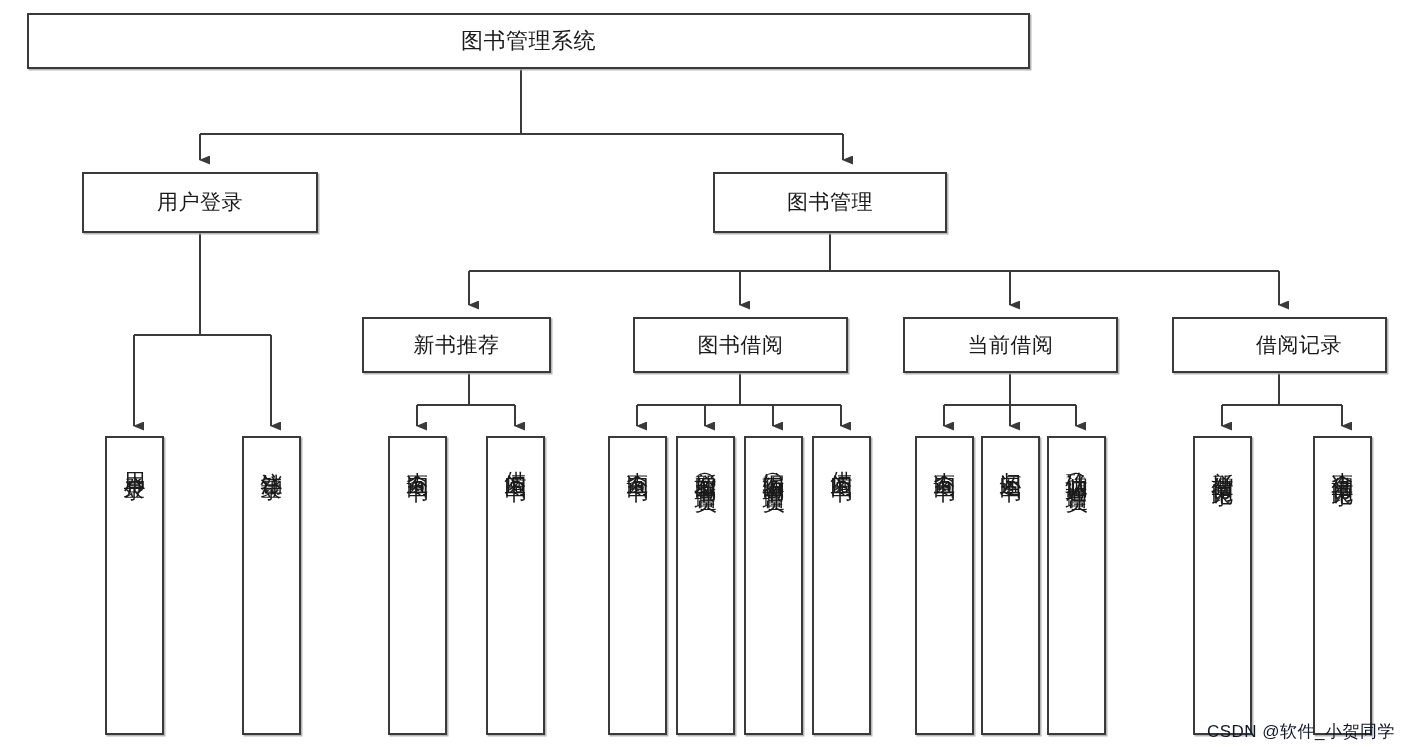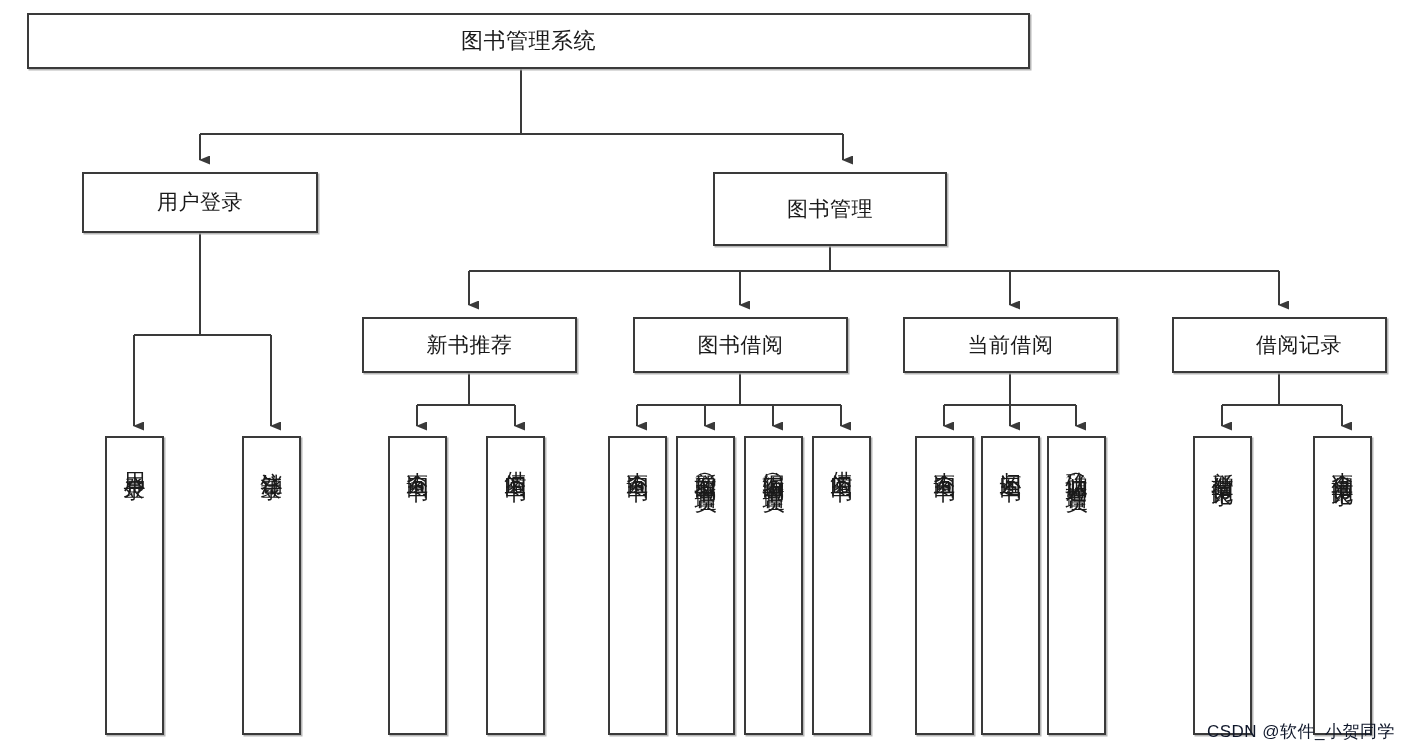--- a/index.html
+++ b/index.html
@@ -127,25 +127,25 @@
   </svg>
 
   <div class="node h-node shadow" id="node-root" style="left:20px; top:13px; width:1003px; height:56px;margin-left:7px;">
     <span class="node-label">图书管理系统</span>
   </div>
 
   <div class="node h-node shadow" style="left:82px; top:172px; width:236px; height:61px;">
     <span class="node-label">用户登录</span>
   </div>
 
-  <div class="node h-node shadow" style="left:713px; top:172px; width:234px; height:74px;">
+  <div class="node h-node shadow" style="left:713px; top:172px; width:234px; height:61px;">
     <span class="node-label">图书管理</span>
   </div>
 
-  <div class="node h-node shadow" style="left:362px; top:317px; width:215px; height:56px;">
+  <div class="node h-node shadow" style="left:362px; top:317px; width:189px; height:56px;">
     <span class="node-label">新书推荐</span>
   </div>
 
   <div class="node h-node shadow" style="left:903px; top:317px; width:215px; height:56px;">
     <span class="node-label">当前借阅</span>
   </div>
 
   <div class="node h-node shadow" style="left:633px; top:317px; width:215px; height:56px;">
     <span class="node-label">图书借阅</span>
   </div>

